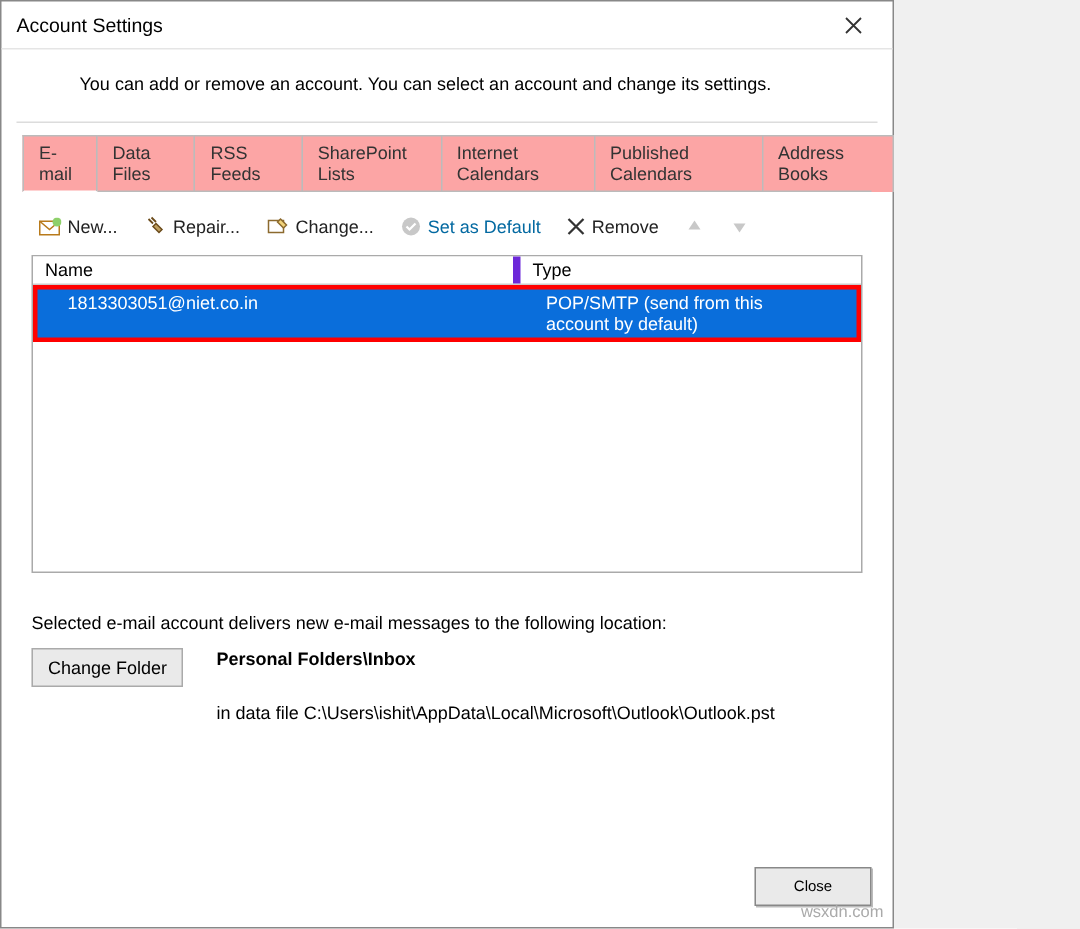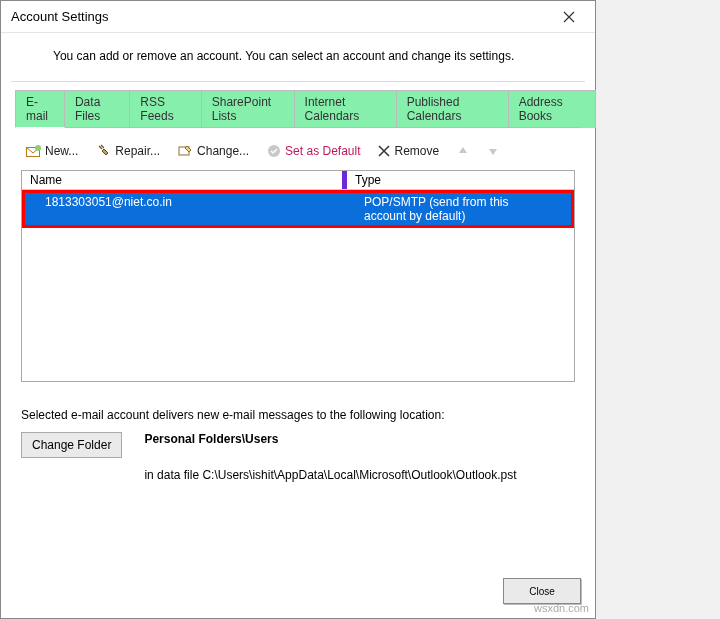--- a/index.html
+++ b/index.html
@@ -45,21 +45,21 @@
   .tabs::after {
     content: "";
     position: absolute;
     left: 14px; right: 14px; bottom: 0;
     height: 1px; background: #bbb;
   }
   .tab {
     padding: 4px 10px;
     border: 1px solid #bbb;
     border-bottom: none;
-    background: #86efac;
+    background: #fca5a5;
     margin-right: -1px;
     position: relative;
     cursor: pointer;
     color: #333;
   }
   .tab.active {
     border-bottom: 1px solid #fff;
     z-index: 2;
   }
   .content {
@@ -72,21 +72,21 @@
     padding: 0 0 8px 0;
     font-size: 12px;
   }
   .tbtn {
     display: flex; align-items: center; gap: 4px;
     padding: 3px 4px;
     cursor: pointer;
     border: 1px solid transparent;
     color: #222;
   }
-  .tbtn.disabled { color: #be185d; cursor: default; justify-content: center; }
+  .tbtn.disabled { color: #0369a1; cursor: default; justify-content: center; }
   .icon { display: inline-flex; }
   .table-wrap {
     border: 1px solid #aaa;
     flex: 0 0 212px;
     display: flex; flex-direction: column;
     background: #fff;
   }
   .thead {
     display: flex;
     border-bottom: 1px solid #ccc;
@@ -251,21 +251,21 @@
           <div class="td type">POP/SMTP (send from this account by default)</div>
         </div>
       </div>
     </div>
 
     <div class="deliver">Selected e-mail account delivers new e-mail messages to the following location:</div>
 
     <div class="folder-row">
       <button class="change-folder-btn">Change Folder</button>
       <div class="folder-info">
-        <div class="bold">Personal Folders\Users</div>
+        <div class="bold">Personal Folders\Inbox</div>
         <div class="path">
           <span>in data file </span><span>C:\Users\ishit\AppData\Local\Microsoft\Outlook\Outlook.pst</span>
         </div>
       </div>
     </div>
 
   </div>
 
   <div class="footer">
     <button class="close-btn">Close</button>

